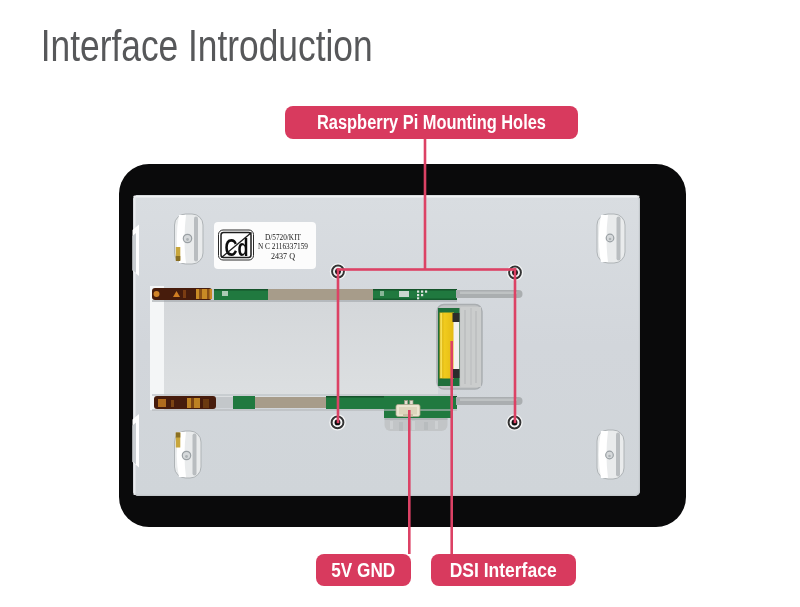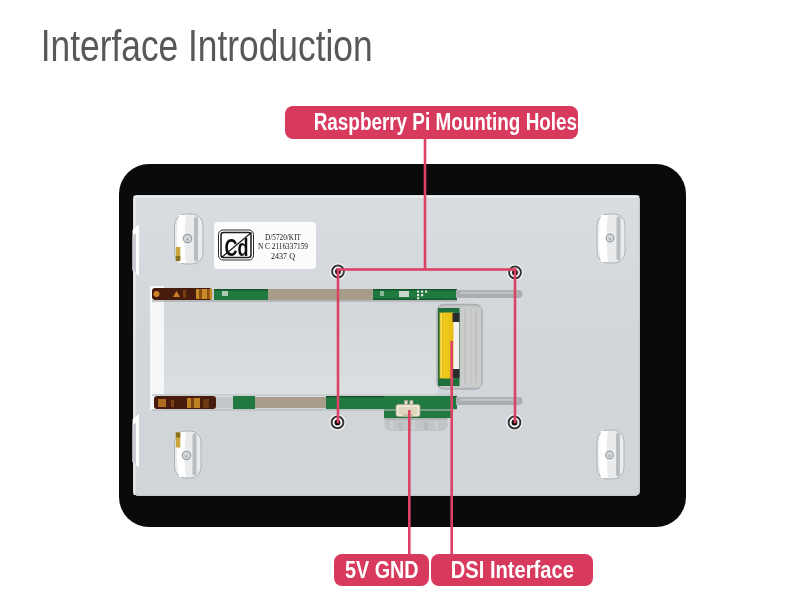--- a/index.html
+++ b/index.html
@@ -1,19 +1,19 @@
 <!DOCTYPE html>
 <html><head>
 <meta charset="utf-8">
 <style>
   html,body{margin:0;padding:0;background:#ffffff;}
   #canvas{position:relative;width:800px;height:607px;background:#ffffff;overflow:hidden;
           font-family:"Liberation Sans", sans-serif;}
   .lbl{position:absolute;background:#d83a5e;color:#ffffff;border-radius:8px;
-       font-weight:bold;font-size:23px;text-align:center;white-space:nowrap;}
+       font-weight:bold;font-size:20px;text-align:center;white-space:nowrap;}
 </style>
 </head>
 <body>
 <div id="canvas">
 
 <div style="position:absolute;left:0;top:22px;width:800px;text-align:left;
      font-size:44px;line-height:48px;color:#57585a;"><span style="display:inline-block;transform:scaleX(0.803);">Interface Introduction</span></div>
 
 <svg width="800" height="607" viewBox="0 0 800 607" style="position:absolute;left:0;top:0;" xmlns="http://www.w3.org/2000/svg">
   <defs>
@@ -237,17 +237,17 @@
 
   <rect x="513.7" y="268.2" width="2.6" height="155" fill="#dc4265"></rect>
 
   <rect x="408" y="410" width="2.6" height="144" fill="#dc4265"></rect>
 
   <rect x="450.4" y="341" width="2.6" height="213" fill="#dc4265"></rect>
 </svg>
 
 <div class="lbl" style="left:285px;top:106px;width:293px;height:33px;line-height:33px;"><span style="display:inline-block;transform:scaleX(0.821);">Raspberry&nbsp;Pi&nbsp;Mounting&nbsp;Holes</span></div>
 
-<div class="lbl" style="left:334px;top:554px;width:95px;height:32px;line-height:32px;"><span style="display:inline-block;transform:scaleX(0.859);">5V&nbsp;GND</span></div>
-
-<div class="lbl" style="left:431px;top:554px;width:162px;height:32px;line-height:32px;"><span style="display:inline-block;transform:scaleX(0.875);">DSI&nbsp;Interface</span></div>
+<div class="lbl" style="left:316px;top:554px;width:95px;height:32px;line-height:32px;"><span style="display:inline-block;transform:scaleX(0.859);">5V&nbsp;GND</span></div>
+
+<div class="lbl" style="left:431px;top:554px;width:145px;height:32px;line-height:32px;"><span style="display:inline-block;transform:scaleX(0.875);">DSI&nbsp;Interface</span></div>
 
 </div>
 
 </body></html>

